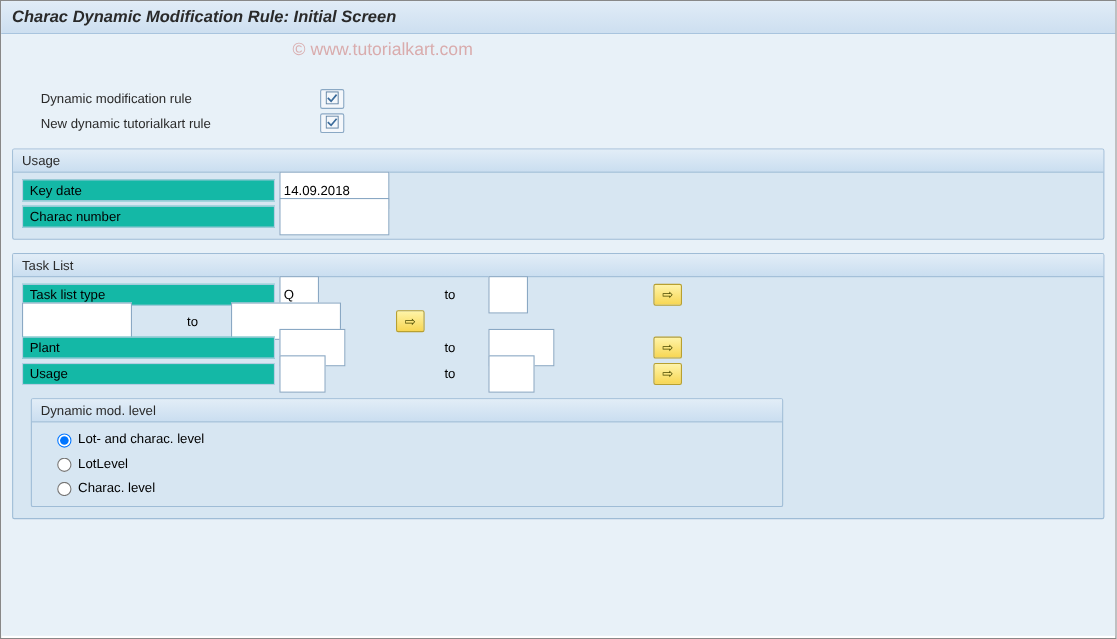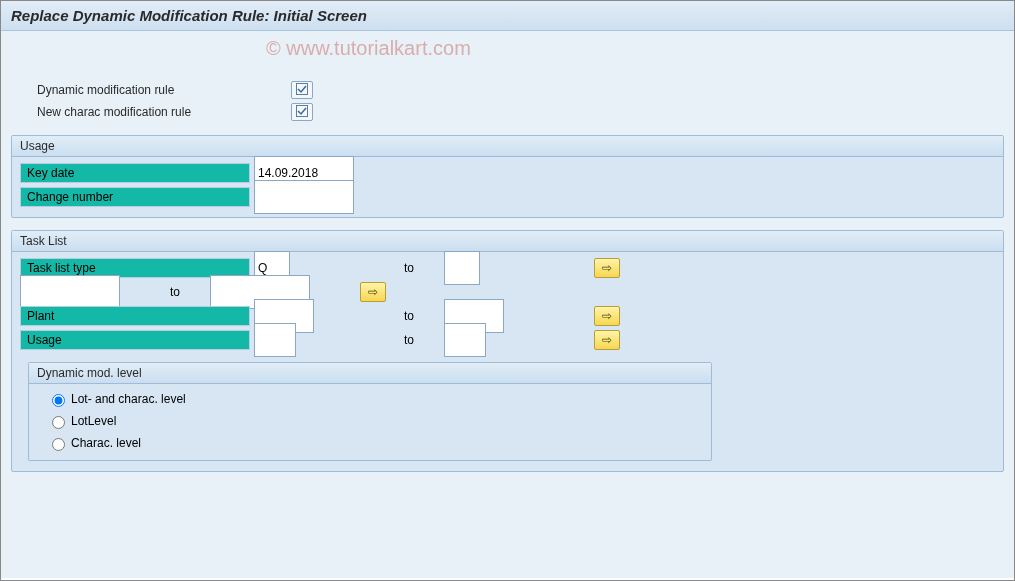--- a/index.html
+++ b/index.html
@@ -27,21 +27,21 @@
     background: #e8f1f8;
     padding: 10px 10px;
     position: relative;
     height: calc(100% - 32px);
   }
   .watermark {
     position: absolute;
     top: 6px;
     left: 265px;
     color: #d7a0a0;
-    font-size: 20px;
+    font-size: 16px;
     font-weight: normal;
     opacity: 0.85;
     pointer-events: none;
   }
   .field-row {
     display: flex;
     align-items: center;
     height: 22px;
     margin-left: 20px;
   }
@@ -140,62 +140,62 @@
     padding-bottom: 6px;
   }
   .inner-group .group-title {
     background: linear-gradient(#e2edf7, #cadef0);
   }
 </style>
 </head>
 <body>
 
 <div class="titlebar">
-  <span>Replace Dynamic Modification Rule: Initial Screen</span>
+  <span>Charac Dynamic Modification Rule: Initial Screen</span>
 </div>
 
 <div class="content">
   <div class="watermark">
     <span>© www.tutorialkart.com</span>
   </div>
 
   <div class="top-fields">
     <div class="field-row">
       <div class="label">Dynamic modification rule</div>
       <div class="check-btn">
         <span>
           <svg width="12" height="12" viewBox="0 0 12 12">
               <rect x="0.5" y="0.5" width="11" height="11" fill="none" stroke="#5a7ea0" stroke-width="1"></rect>
               <path d="M2 6 L5 9 L10 3" fill="none" stroke="#3a6a9a" stroke-width="1.5"></path>
             </svg>
         </span>
       </div>
     </div>
     <div class="field-row">
-      <div class="label">New charac modification rule</div>
+      <div class="label">New dynamic tutorialkart rule</div>
       <div class="check-btn">
         <span>
           <svg width="12" height="12" viewBox="0 0 12 12">
               <rect x="0.5" y="0.5" width="11" height="11" fill="none" stroke="#5a7ea0" stroke-width="1"></rect>
               <path d="M2 6 L5 9 L10 3" fill="none" stroke="#3a6a9a" stroke-width="1.5"></path>
             </svg>
         </span>
       </div>
     </div>
   </div>
 
   <div class="groupbox">
     <div class="group-title">Usage</div>
     <div class="group-body">
       <div class="grid-row">
         <div class="cell-label">Key date</div>
         <input class="cell-input-lg" value="14.09.2018" style="">
       </div>
       <div class="grid-row">
-        <div class="cell-label">Change number</div>
+        <div class="cell-label">Charac number</div>
         <input class="cell-input-lg" value="" style="">
       </div>
     </div>
   </div>
 
   <div class="groupbox">
     <div class="group-title">Task List</div>
     <div class="group-body">
 
       <div class="grid-row">

